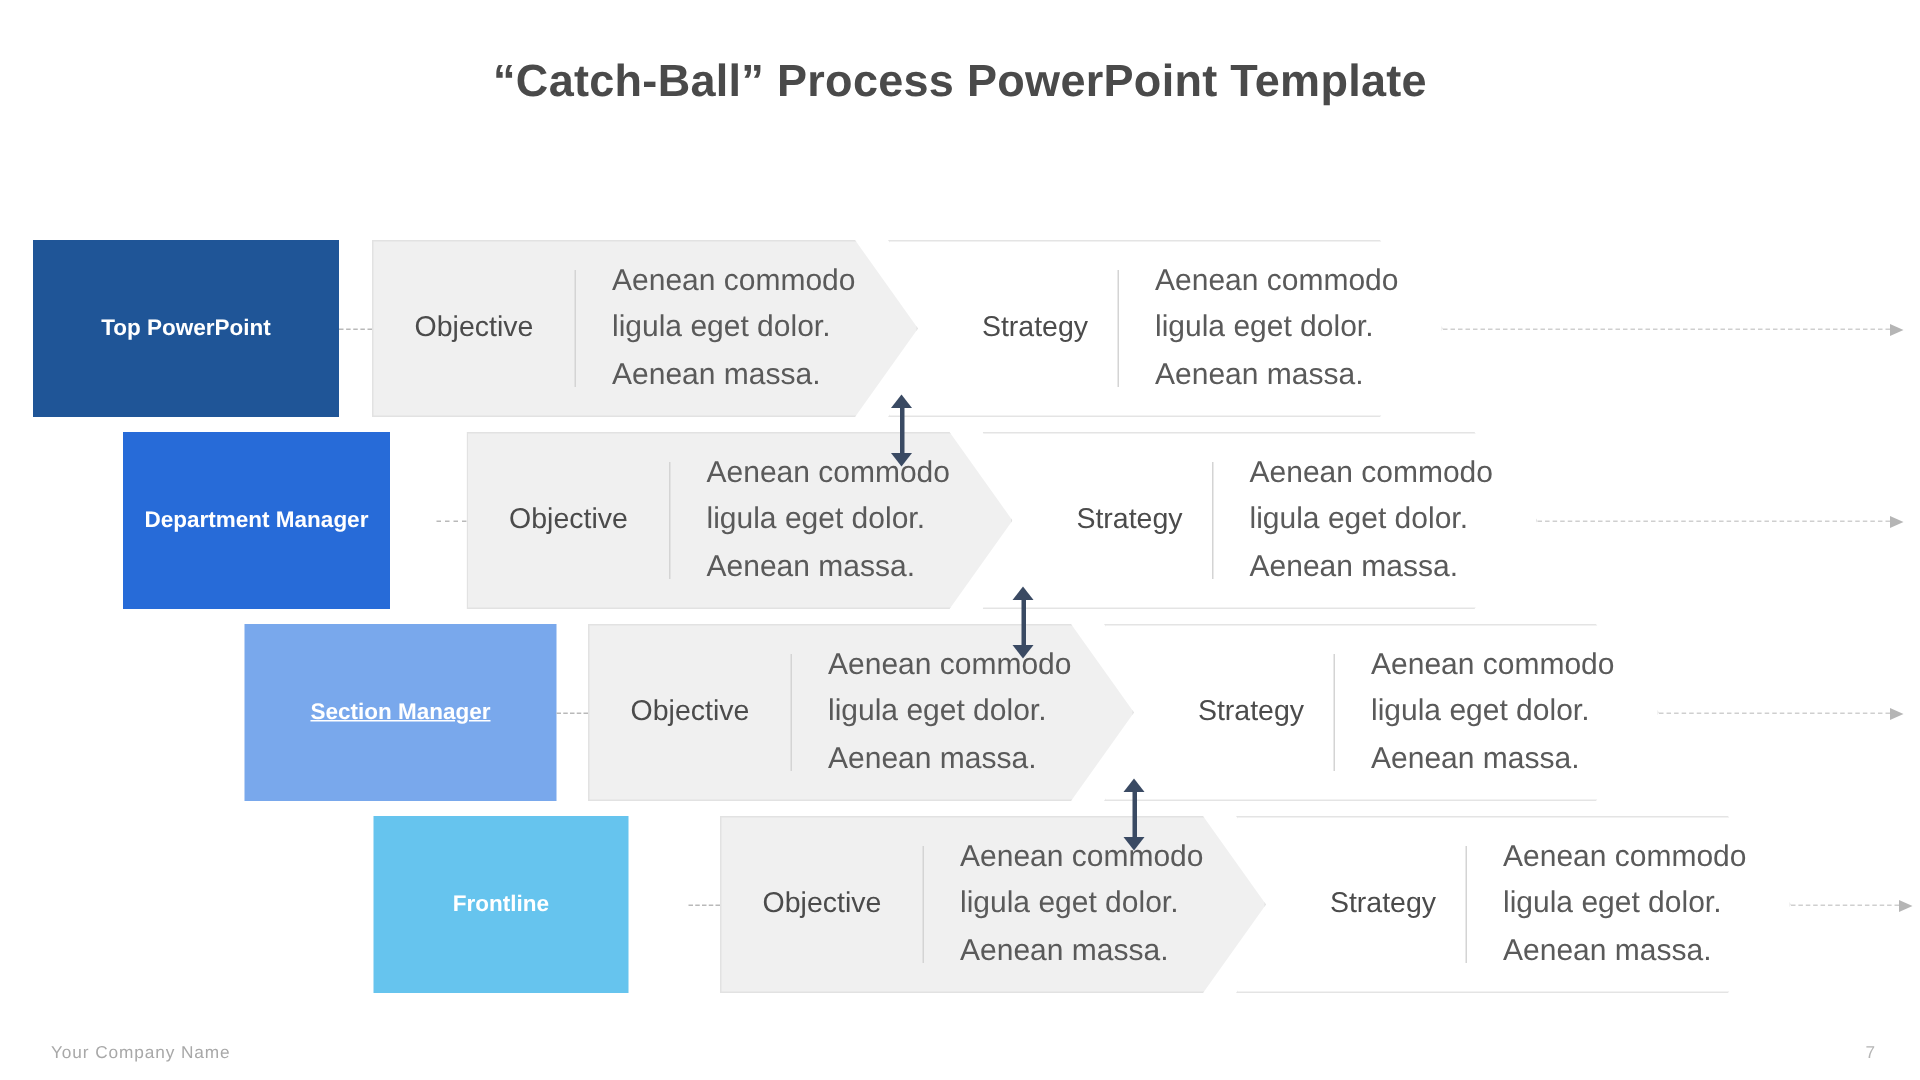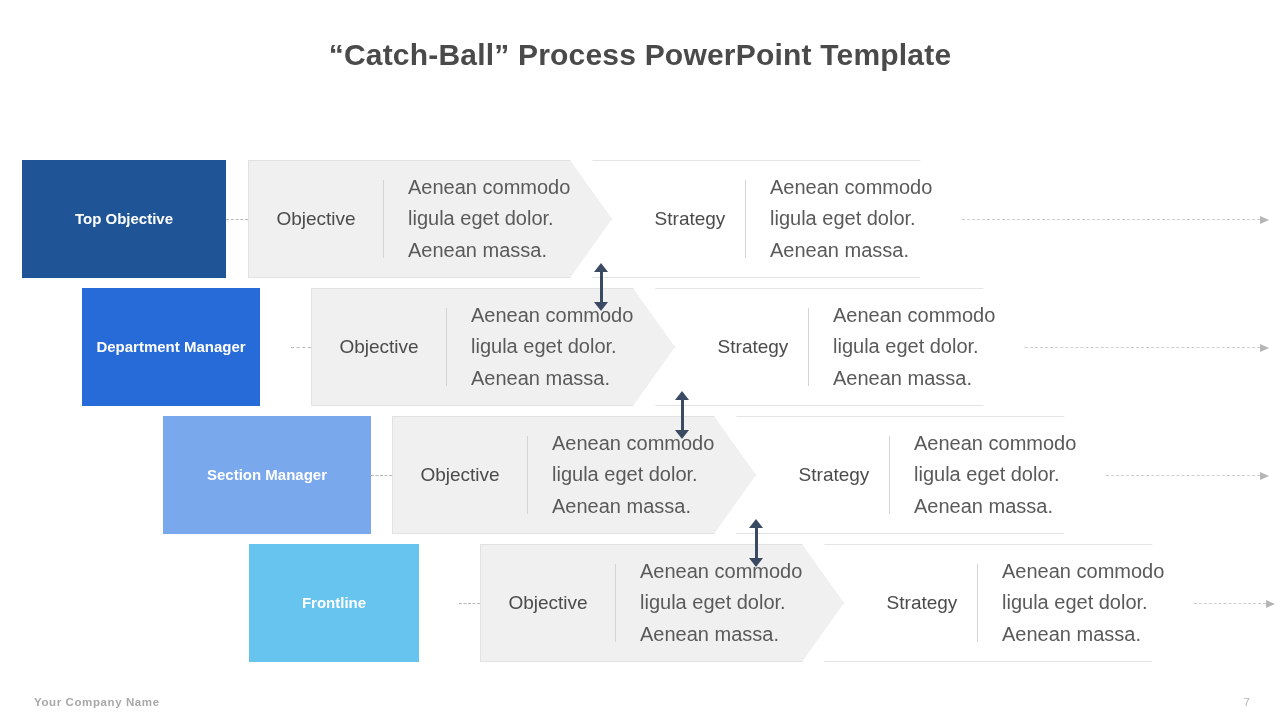--- a/index.html
+++ b/index.html
@@ -161,39 +161,38 @@
   }
 
   
   .footer-company {
     position: absolute;
     left: 34px;
     bottom: 12px;
     font-size: 11.5px;
     color: #a8a8a8;
     letter-spacing: 0.6px;
-    font-weight: bold;
   }
   .footer-page {
     position: absolute;
     right: 30px;
     bottom: 12px;
     font-size: 11.5px;
     color: #b5b5b5;
   }
 </style>
 </head>
 <body>
 
 <div class="slide-title">“Catch-Ball” Process PowerPoint Template</div>
 
 <div class="row" style="left:22px; top:160px;">
 
   <div class="role-box" style="width:204px; background:#1F5597;">
-    <span class="role-label">Top Objective</span>
+    <span class="role-label">Top PowerPoint</span>
   </div>
 
   <div class="connector" style="left:204px; width:22px;"></div>
 
   <div class="stage stage-objective" style="left:226px; width:364px;">
     <div class="stage-inner">
       <div class="stage-name" style="width:134px;">Objective</div>
       <div class="stage-divider"></div>
       <div class="stage-desc" style="padding-left:24px;">Aenean commodo
 ligula eget dolor.
@@ -241,21 +240,21 @@
 ligula eget dolor.
 Aenean massa.</div>
     </div>
   </div>
 
   <div class="flow-arrow" style="left:943px; width:235px;"></div>
 </div>
 
 <div class="row" style="left:163px; top:416px;">
 
-  <div class="role-box" style="width:208px; background:#79A8EC;">
+  <div class="role-box" style="width:208px; background:#79A8EC;text-decoration:underline;">
     <span class="role-label">Section Manager</span>
   </div>
 
   <div class="connector" style="left:208px; width:21px;"></div>
 
   <div class="stage stage-objective" style="left:229px; width:364px;">
     <div class="stage-inner">
       <div class="stage-name" style="width:134px;">Objective</div>
       <div class="stage-divider"></div>
       <div class="stage-desc" style="padding-left:24px;">Aenean commodo

